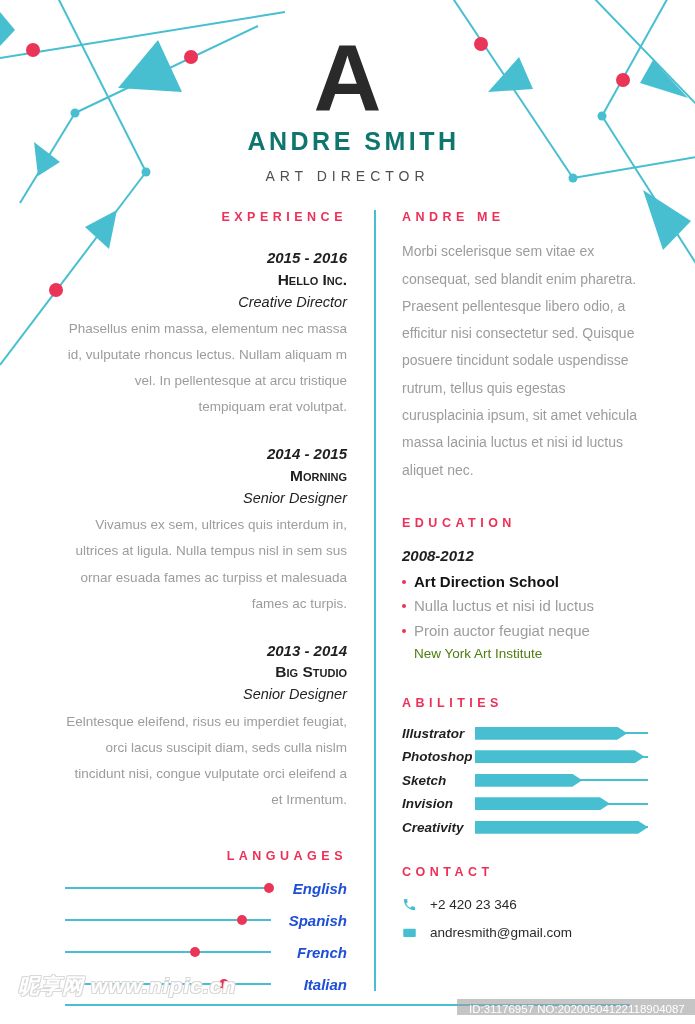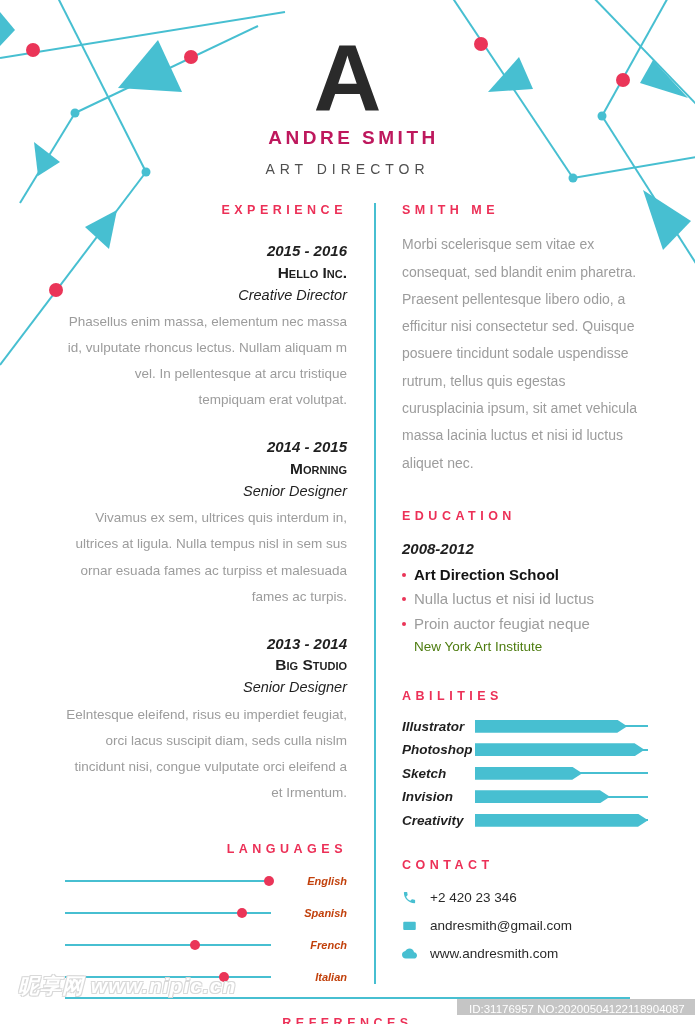--- a/index.html
+++ b/index.html
@@ -6,21 +6,21 @@
   html,body { width:695px; height:1024px; }
   body {
     position:relative; overflow:hidden; background:#ffffff;
     font-family:"Liberation Sans", sans-serif; color:#232323;
   }
   .decor { position:absolute; top:0; left:0; pointer-events:none; }
 
   
   .header { position:relative; text-align:center; padding-top:34px; }
   .initial { font-size:94px; font-weight:bold; color:#2a2a2a; line-height:.95; }
-  .name { font-size:19px; font-weight:bold; letter-spacing:3.5px; color:#be185d; margin-top:4px;margin-left:12px; }
+  .name { font-size:25px; font-weight:bold; letter-spacing:3.5px; color:#0f766e; margin-top:4px;margin-left:12px; }
   .job-title { font-size:14px; letter-spacing:5px; color:#4f4f4f; margin-top:12px; }
 
   
   .columns { position:relative; display:flex; margin:26px 47px 0 65px; }
   .col-left { width:282px; text-align:right; }
   .v-divider { width:2px; background:#47bfd1; margin-left:27px; }
   .col-right { flex:1; margin-left:26px; }
 
   .sec-h { font-size:12.5px; font-weight:bold; letter-spacing:4.5px; color:#ec3057; }
 
@@ -30,21 +30,21 @@
   .xp-company { font-size:15.5px; font-weight:bold; font-variant:small-caps; color:#1f1f1f; line-height:1.45; }
   .xp-role { font-size:14.5px; font-style:italic; color:#1f1f1f; line-height:1.5; }
   .xp-desc { font-size:13.5px; color:#9c9c9c; line-height:1.93; margin-top:3px; }
 
   
   .lang-block { margin-top:36px; }
   .lang-row { display:flex; align-items:center; margin-top:19px; height:13px; }
   .lang-track { flex:1; position:relative; height:13px; }
   .lang-track::before { content:""; position:absolute; left:0; right:0; top:50%; height:2px; margin-top:-1px; background:#47bfd1; }
   .lang-dot { position:absolute; top:50%; width:10px; height:10px; border-radius:50%; background:#ea3558; transform:translate(-50%,-50%); }
-  .lang-label { width:62px; margin-left:14px; font-size:11px; font-weight:bold; font-style:italic; color:#c2410c; text-align:right; }
+  .lang-label { width:62px; margin-left:14px; font-size:15px; font-weight:bold; font-style:italic; color:#1d4ed8; text-align:right; }
 
   
   .about-text { font-size:14px; color:#9c9c9c; line-height:1.95; margin-top:14px; }
   .edu-block { margin-top:32px; }
   .edu-period { font-size:15px; font-weight:bold; font-style:italic; color:#1f1f1f; margin-top:17px; }
   .edu-item { font-size:15px; color:#9c9c9c; line-height:1.62; display:flex; align-items:center; }
   .edu-item.first { color:#141414; font-weight:bold; margin-top:6px; }
   .bullet-dot { display:inline-block; width:4px; height:4px; border-radius:50%; background:#ea3558; margin-right:8px; flex:none; }
   .edu-school { font-size:13.5px; color:#4d7c0f; line-height:1.62; margin-left:12px; }
 
@@ -176,21 +176,21 @@
           <span class="lang-dot" style="left: 77%;"></span>
         </div>
         <div class="lang-label">Italian</div>
       </div>
     </div>
   </div>
 
   <div class="v-divider"></div>
 
   <div class="col-right">
-    <div class="sec-h">SMITH ME</div>
+    <div class="sec-h">ANDRE ME</div>
     <div class="about-text">Morbi scelerisque sem vitae ex consequat, sed blandit enim pharetra. Praesent pellentesque libero odio, a efficitur nisi consectetur sed. Quisque posuere tincidunt sodale uspendisse rutrum, tellus quis egestas curusplacinia ipsum, sit amet vehicula massa lacinia luctus et nisi id luctus aliquet nec.</div>
 
     <div class="edu-block">
       <div class="sec-h">EDUCATION</div>
       <div class="edu-period">2008-2012</div>
       <div class="edu-item first">
         <span class="bullet-dot"></span>
         <span>Art Direction School</span>
       </div>
       <div class="edu-item">
@@ -251,28 +251,20 @@
         <span class="ct-text">+2 420 23 346</span>
       </div>
       <div class="ct-row">
         <span class="ct-icon">
           <svg viewBox="0 0 24 24">
               <rect x="2" y="6" width="20" height="13" rx="1.5"></rect>
             </svg>
         </span>
         <span class="ct-text">andresmith@gmail.com</span>
       </div>
-      <div class="ct-row">
-        <span class="ct-icon">
-          <svg viewBox="0 0 24 24">
-              <path d="M19.35 10.04C18.67 6.59 15.64 4 12 4 9.11 4 6.6 5.64 5.35 8.04 2.34 8.36 0 10.91 0 14c0 3.31 2.69 6 6 6h13c2.76 0 5-2.24 5-5 0-2.64-2.05-4.78-4.65-4.96z"></path>
-            </svg>
-        </span>
-        <span class="ct-text">www.andresmith.com</span>
-      </div>
     </div>
   </div>
 </div>
 
 <div class="ref-divider"></div>
 <div class="refs">
   <div class="sec-h">REFERENCES</div>
 
 </div>
 

